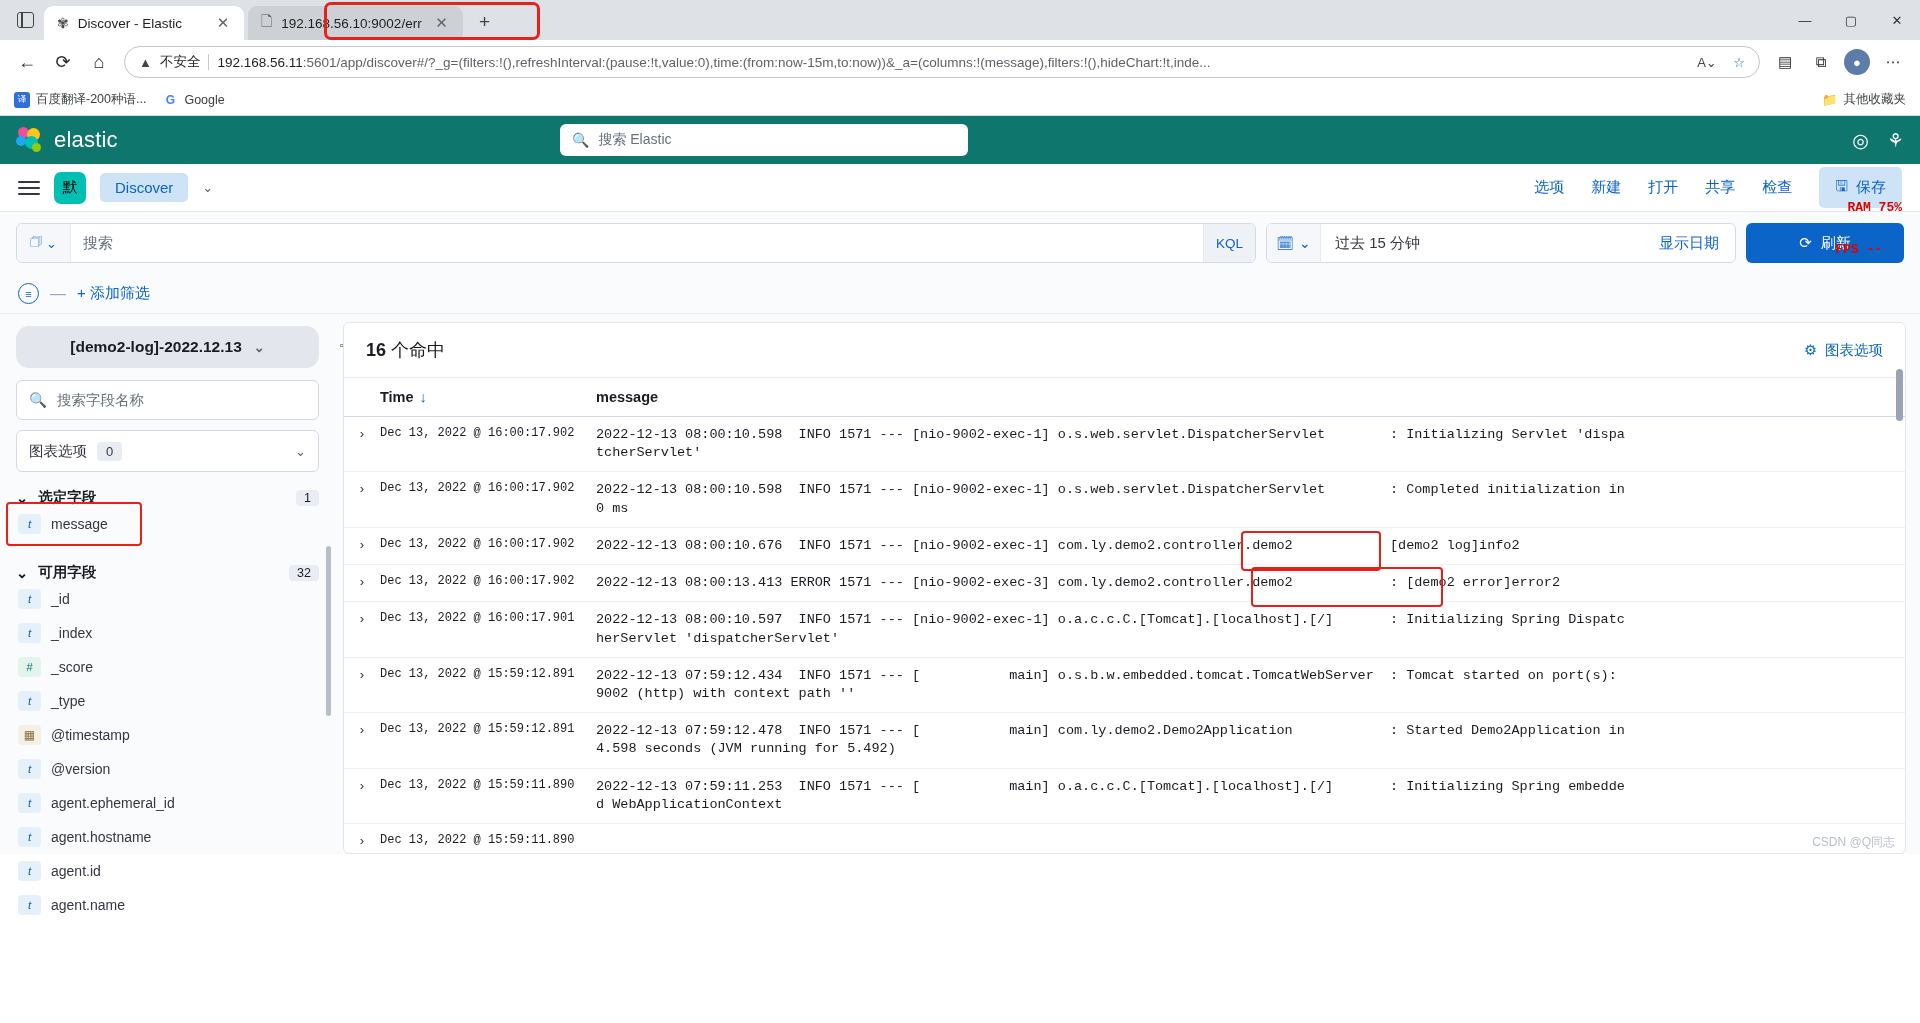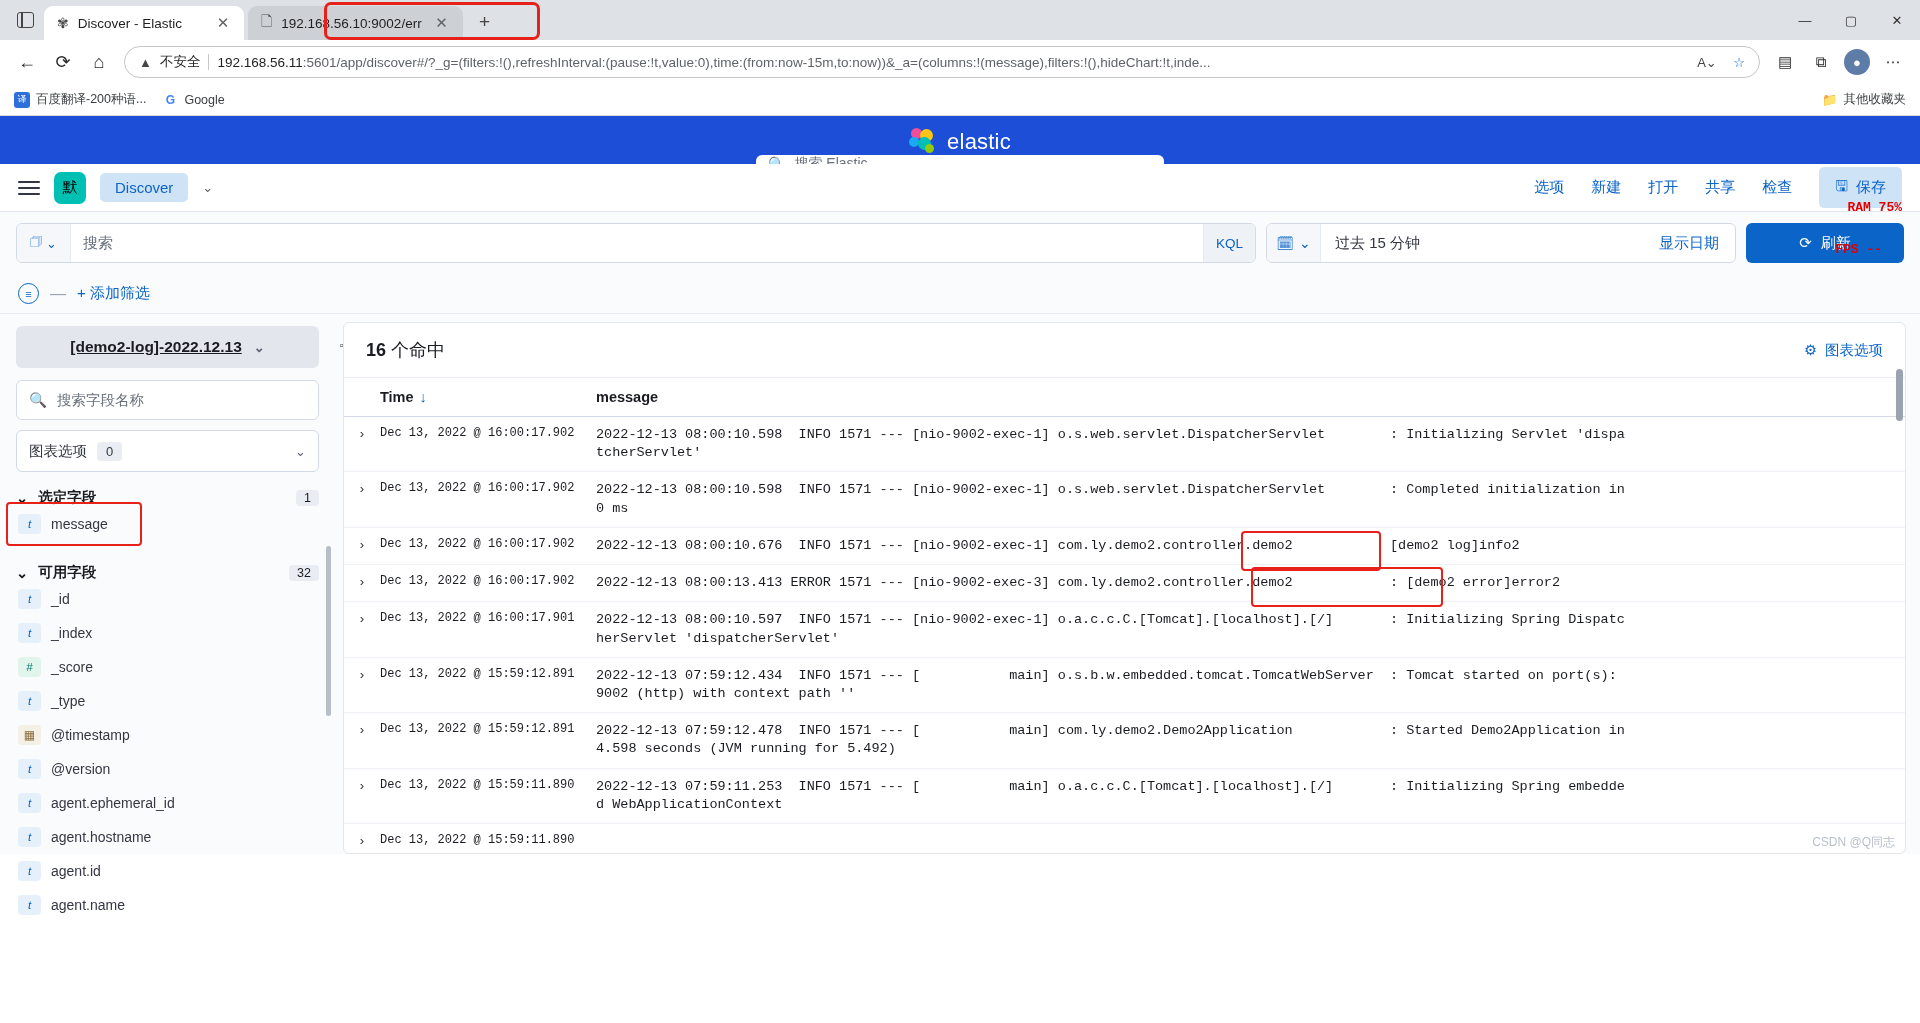--- a/index.html
+++ b/index.html
@@ -58,21 +58,21 @@
     justify-content:center;color:#fff;font-size:13px;}
 
   .bookbar { height: 32px; background:#fff; display:flex; align-items:center; gap:16px; padding:0 14px;
     border-bottom:1px solid #dadce0; font-size: 12.5px; color:#3c4043; }
   .bk { display:flex; align-items:center; gap:6px; }
   .bk-fav { width:16px;height:16px;border-radius:3px;display:flex;align-items:center;justify-content:center;
     font-size:9px;color:#fff;}
   .bookbar-right { margin-left:auto; display:flex; align-items:center; gap:6px; }
 
   
-  .ek-header { height: 48px; background: #1d4ed8; display: flex; align-items: center; padding: 12px 16px; flex-direction: column; }
+  .ek-header { height: 48px; background: #0f766e; display: flex; align-items: center; padding: 12px 16px; }
   .ek-logo { display:flex; align-items:center; gap:11px; }
   .ek-logo-mark { width:27px; height:27px; position:relative; }
   .ek-logo-mark i { position:absolute; border-radius:50%; display:block; }
   .ek-word { color:#fff; font-size:22px; letter-spacing:.2px; }
   .ek-search {
     width: 408px; height: 32px; margin: 0 auto; background:#fff; border-radius: 6px;
     display:flex; align-items:center; gap:9px; padding: 0 12px;
   }
   .ek-search span.ph { color:#69707d; font-size: 14px; }
   .ek-hdr-right { display:flex; align-items:center; gap:18px; margin-left:auto; color:#fff; }
@@ -116,22 +116,22 @@
     border-bottom:1px solid #e7ebf2; }
   .f-ico { width:21px;height:21px;border:1.6px solid #0b64c8;border-radius:50%;
     display:flex;align-items:center;justify-content:center;color:#0b64c8;font-size:11px;}
   .f-dash { color:#98a2b3; }
   .add-filter { color:#0b64c8; font-size:15px; }
 
   
   .body-wrap { display:flex; height: 540px; background:#fafbfd; }
 
   .sidebar { width: 335px; padding: 12px 16px 0 16px; position:relative; }
-  .idx-pattern { height:42px; background:#e3e6ec; border-radius:6px; display:flex; align-items:center;
-    justify-content:center; gap:12px; font-weight:bold; font-size:15.5px; color:#1a1c21;text-decoration:underline; }
+  .idx-pattern { height:42px; background:#e3e6ec; border-radius:13px; display:flex; align-items:center;
+    justify-content:center; gap:12px; font-weight:bold; font-size:15.5px; color:#1a1c21; }
   .side-tools { position:absolute; right:-42px; top:22px; display:flex; align-items:center; gap:10px; color:#0b64c8; }
   .dots { letter-spacing:1px; font-size:11px; color:#343741; }
   .fld-search { margin-top:12px; height:40px; background:#fff; border:1px solid #d3dae6; border-radius:6px;
     display:flex; align-items:center; gap:10px; padding:0 12px; color:#69707d; font-size:14.5px; }
   .fld-type { margin-top:10px; height:42px; background:#fff; border:1px solid #d3dae6; border-radius:6px;
     display:flex; align-items:center; padding:0 12px; gap:10px; font-size:14.5px; color:#343741; }
   .cnt-pill { background:#e9edf3; border-radius:4px; padding:2px 9px; font-size:13px; color:#343741; }
   .fld-type .chev { margin-left:auto; }
 
   .grp { margin-top:16px; display:flex; align-items:center; gap:10px; font-weight:bold; font-size:14.5px; color:#1a1c21; }

